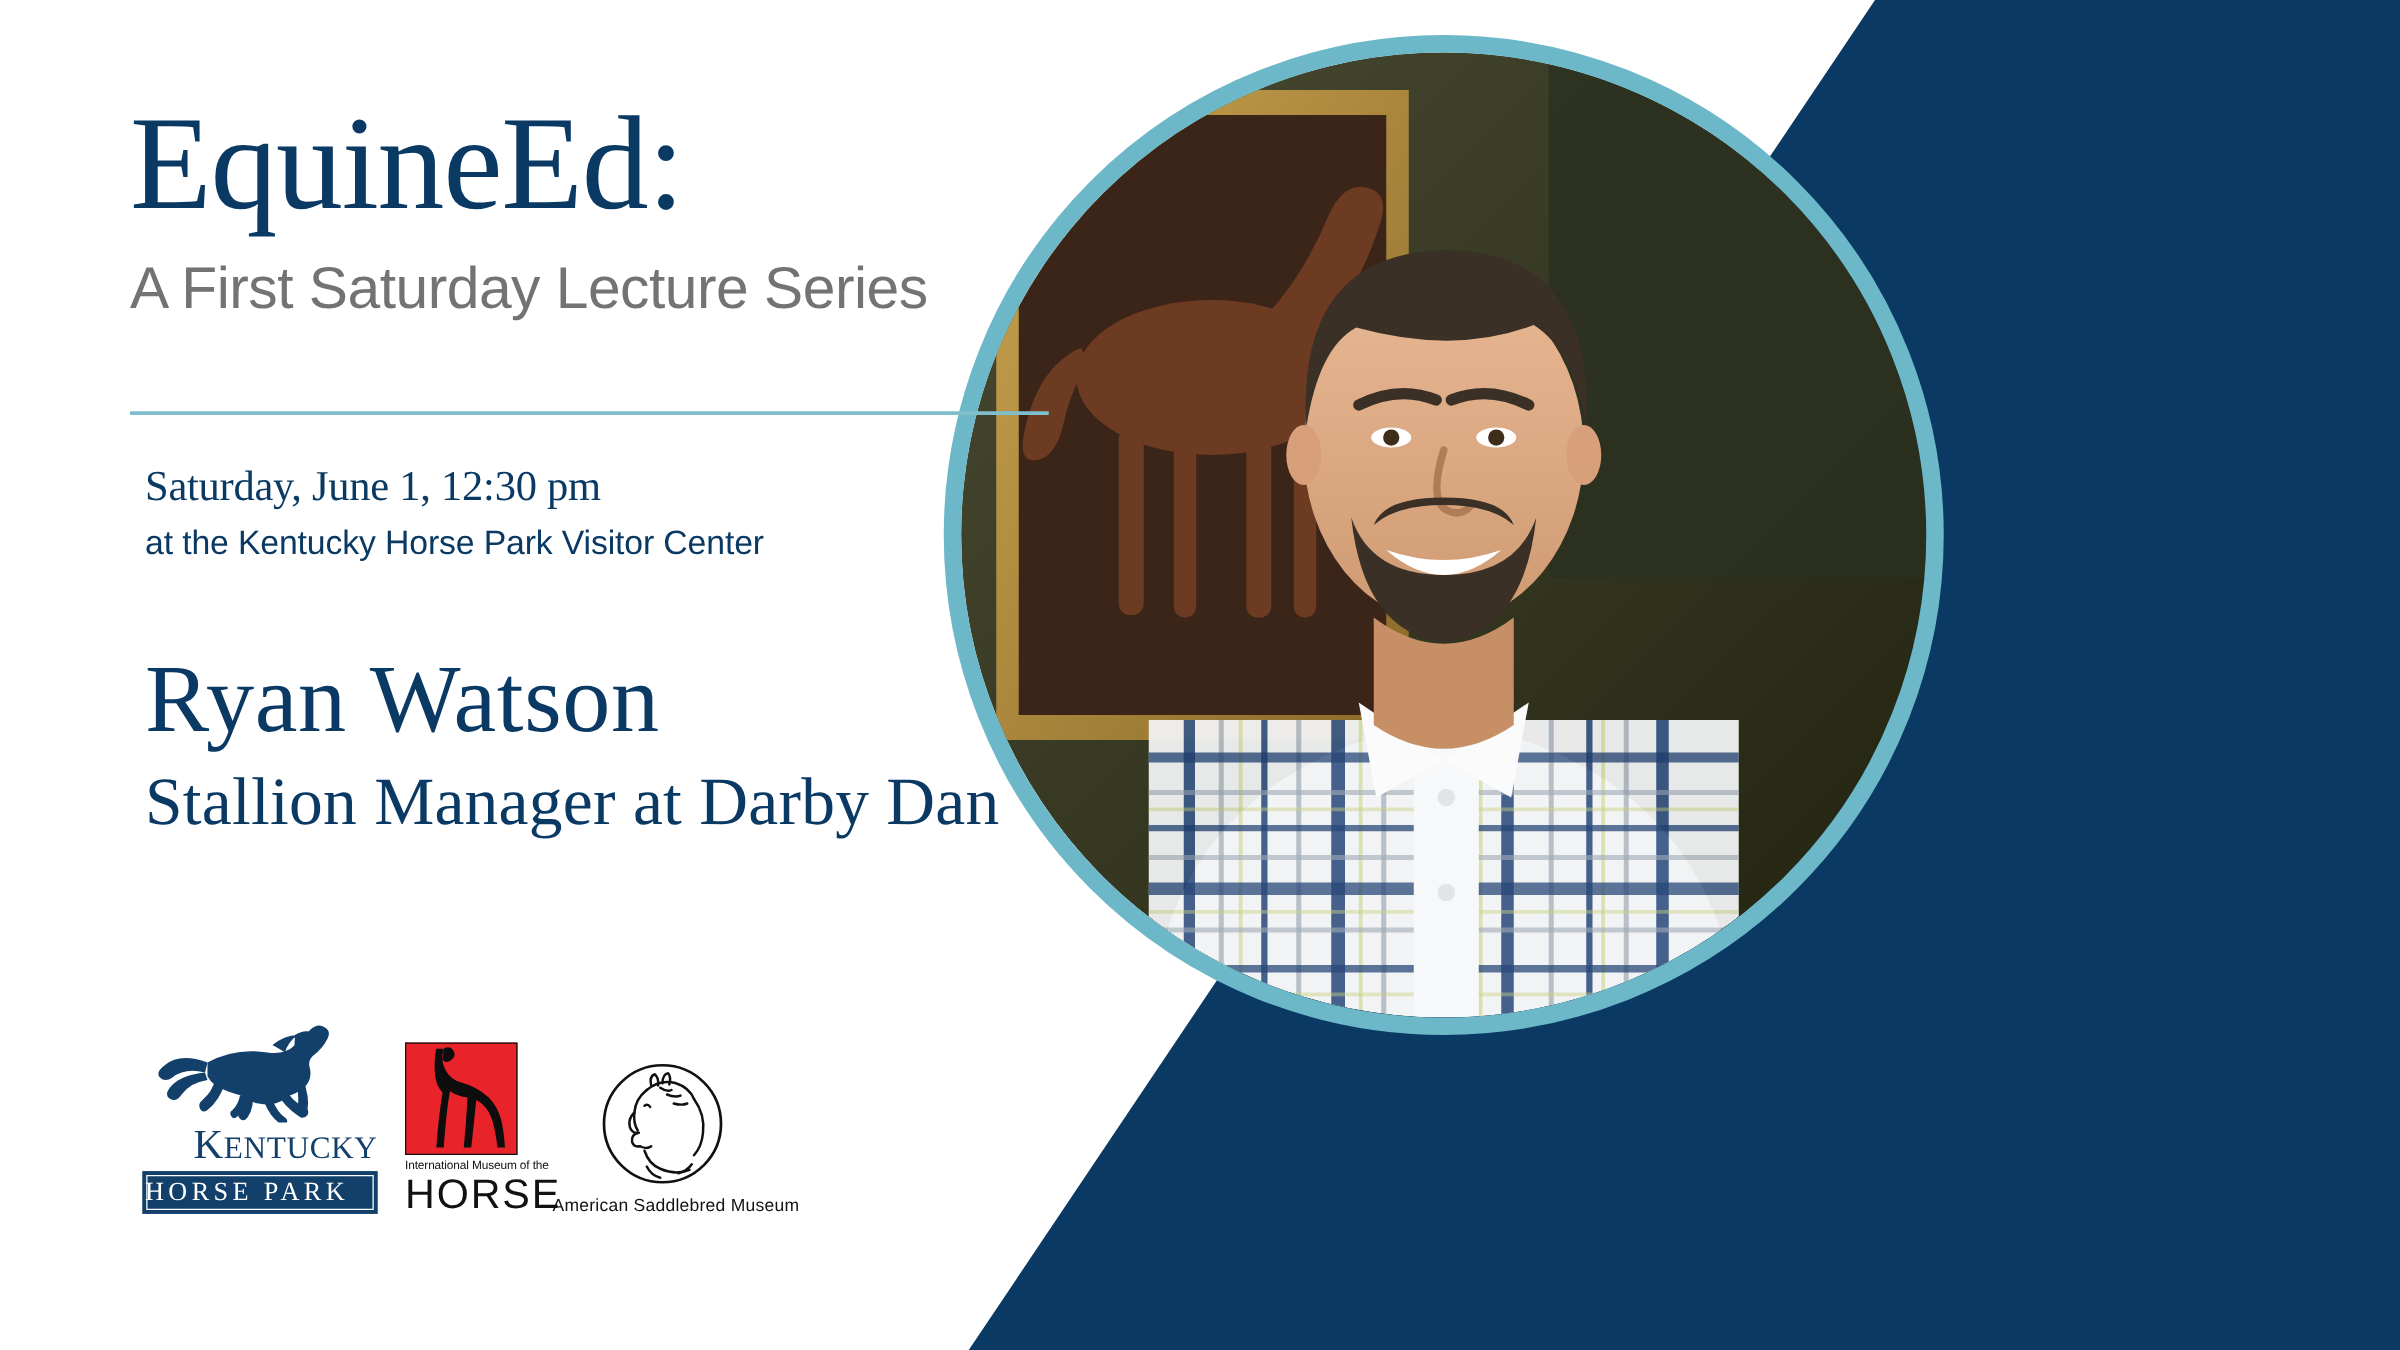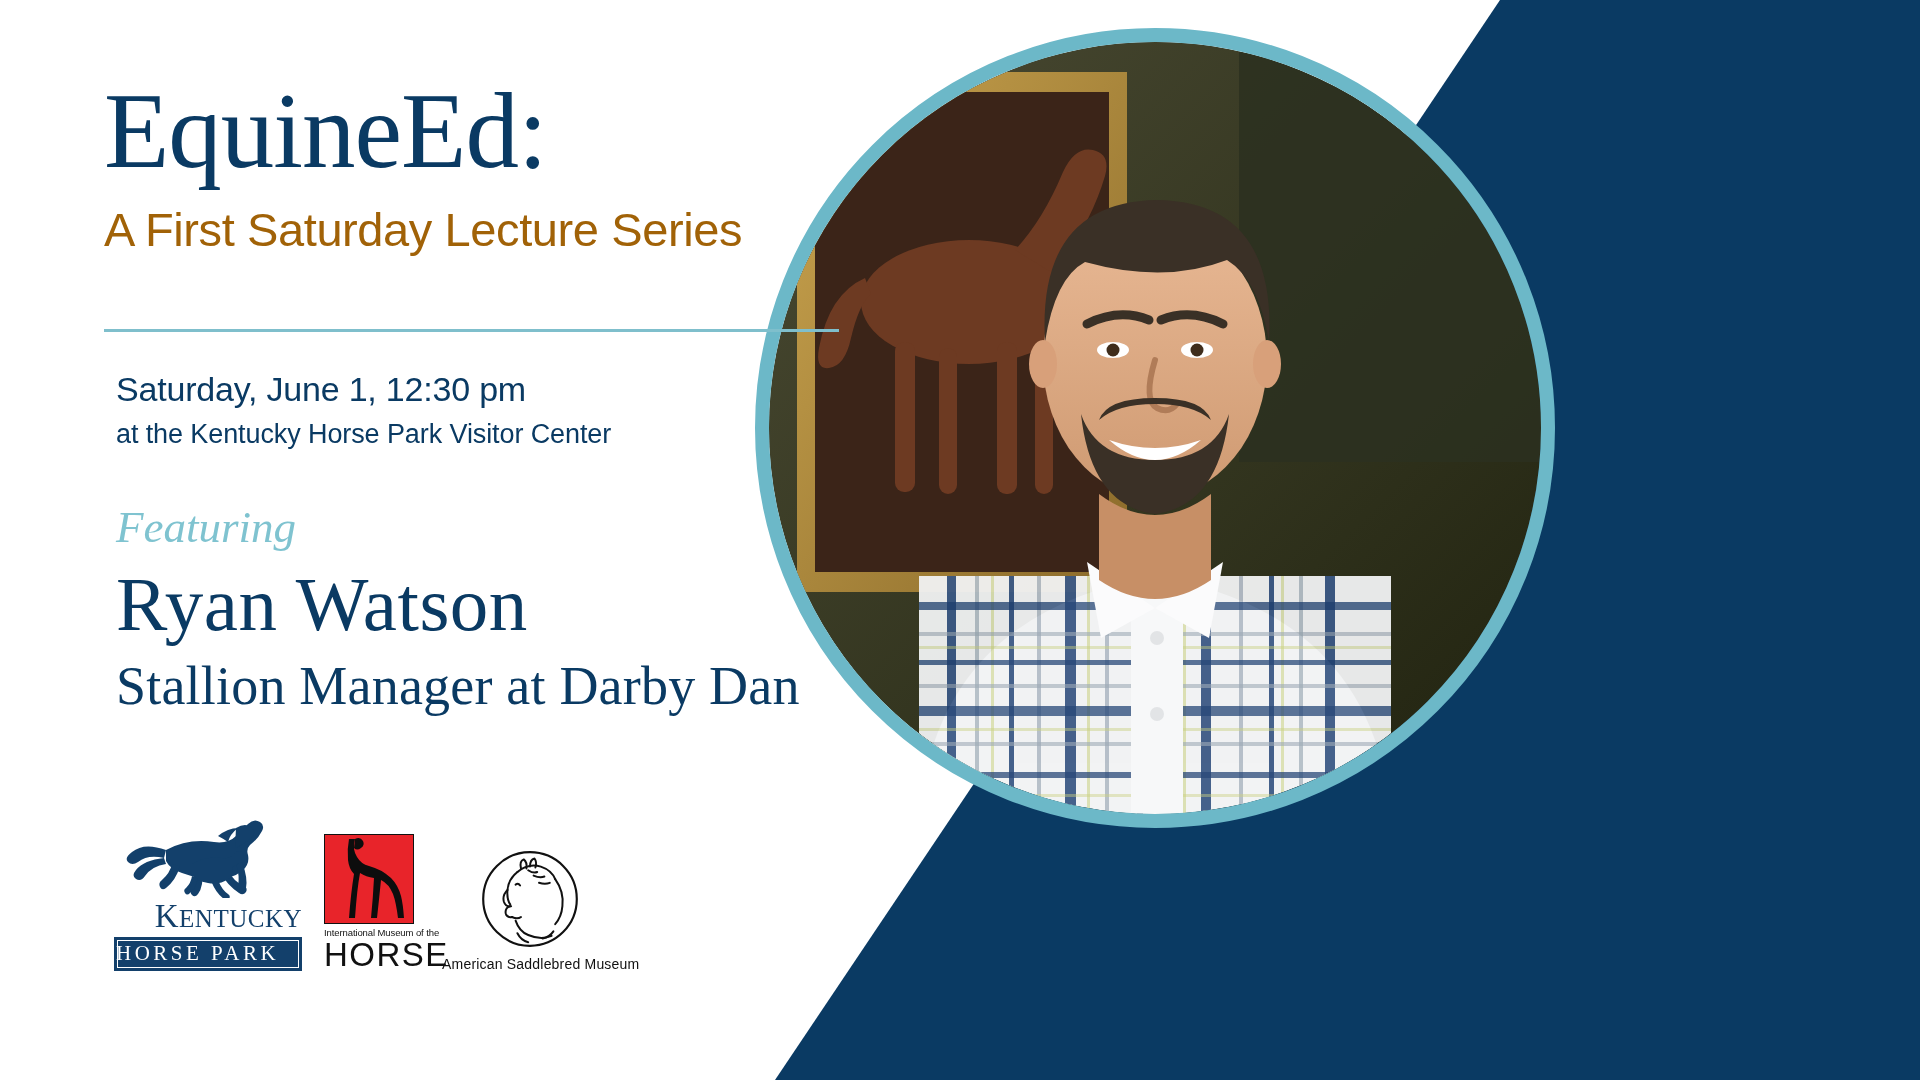--- a/index.html
+++ b/index.html
@@ -47,21 +47,21 @@
     line-height: 1.0;
     letter-spacing: -1px;
     color: #0A3A63;
     margin: 0;
     font-weight: 400;
   }
   .title-sub {
     font-family: "Liberation Sans", sans-serif;
     font-size: 47px;
     line-height: 1.16;
-    color: #a16207;
+    color: #737373;
     margin: 18px 0 0 0;
     font-weight: 400;
     letter-spacing: -0.4px;
   }
 
   .divider {
     position: absolute;
     left: 0;
     top: 329px;
     width: 735px;
@@ -69,21 +69,21 @@
     background: #7FBFCC;
   }
 
   .when-block {
     position: absolute;
     left: 12px;
     top: 368px;
     width: 760px;
   }
   .when-line1 {
-    font-family: Liberation Sans, sans-serif;
+    font-family: Liberation Serif, serif;
     font-size: 34px;
     line-height: 1.28;
     color: #0A3A63;
     margin: 0;
     letter-spacing: -0.2px;
   }
   .when-line2 {
     font-family: "Liberation Sans", sans-serif;
     font-size: 27px;
     line-height: 1.35;
@@ -383,21 +383,20 @@
     </div>
 
     <div class="divider"></div>
 
     <div class="when-block">
       <p class="when-line1">Saturday, June 1, 12:30 pm</p>
       <p class="when-line2">at the Kentucky Horse Park Visitor Center</p>
     </div>
 
     <div class="speaker-block">
-      <p class="featuring">Featuring</p>
       <p class="speaker-name">Ryan Watson</p>
       <p class="speaker-role">Stallion Manager at Darby Dan</p>
     </div>
 
     <div class="logo-row">
 
       <div class="logo khp">
         <svg class="khp-mark" viewBox="0 0 150 78">
           <g fill="#13406B">
 

